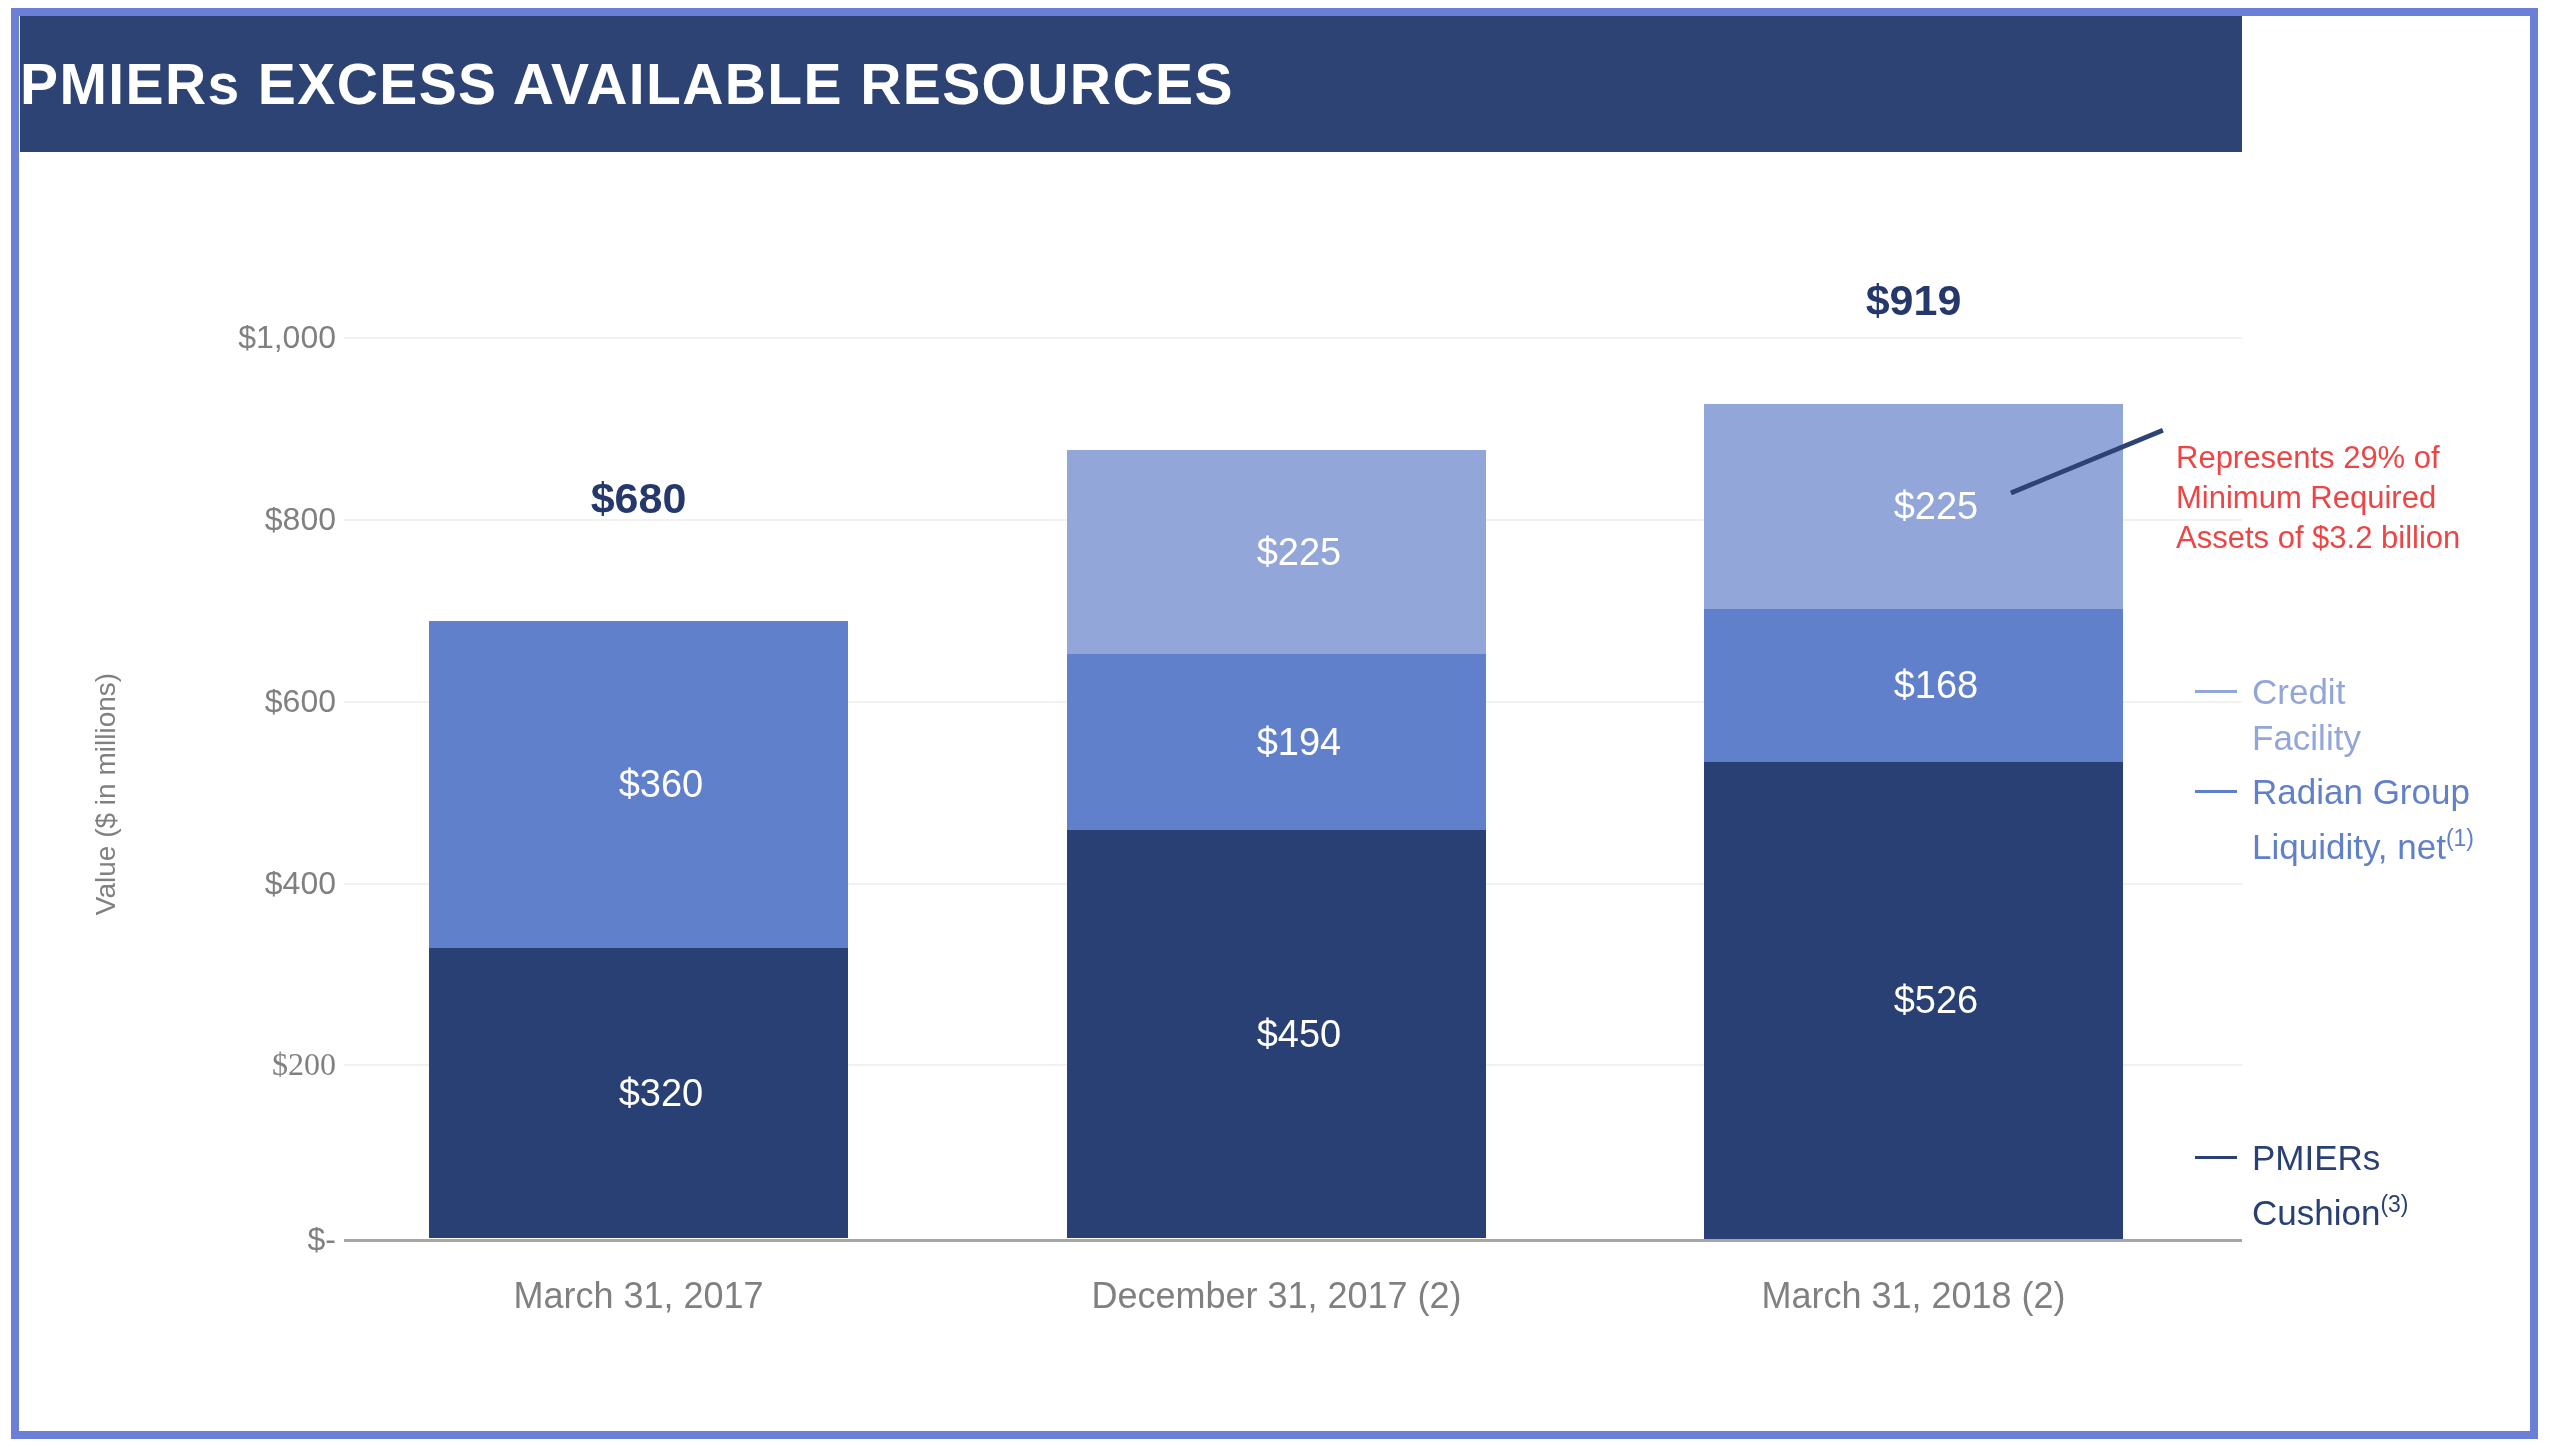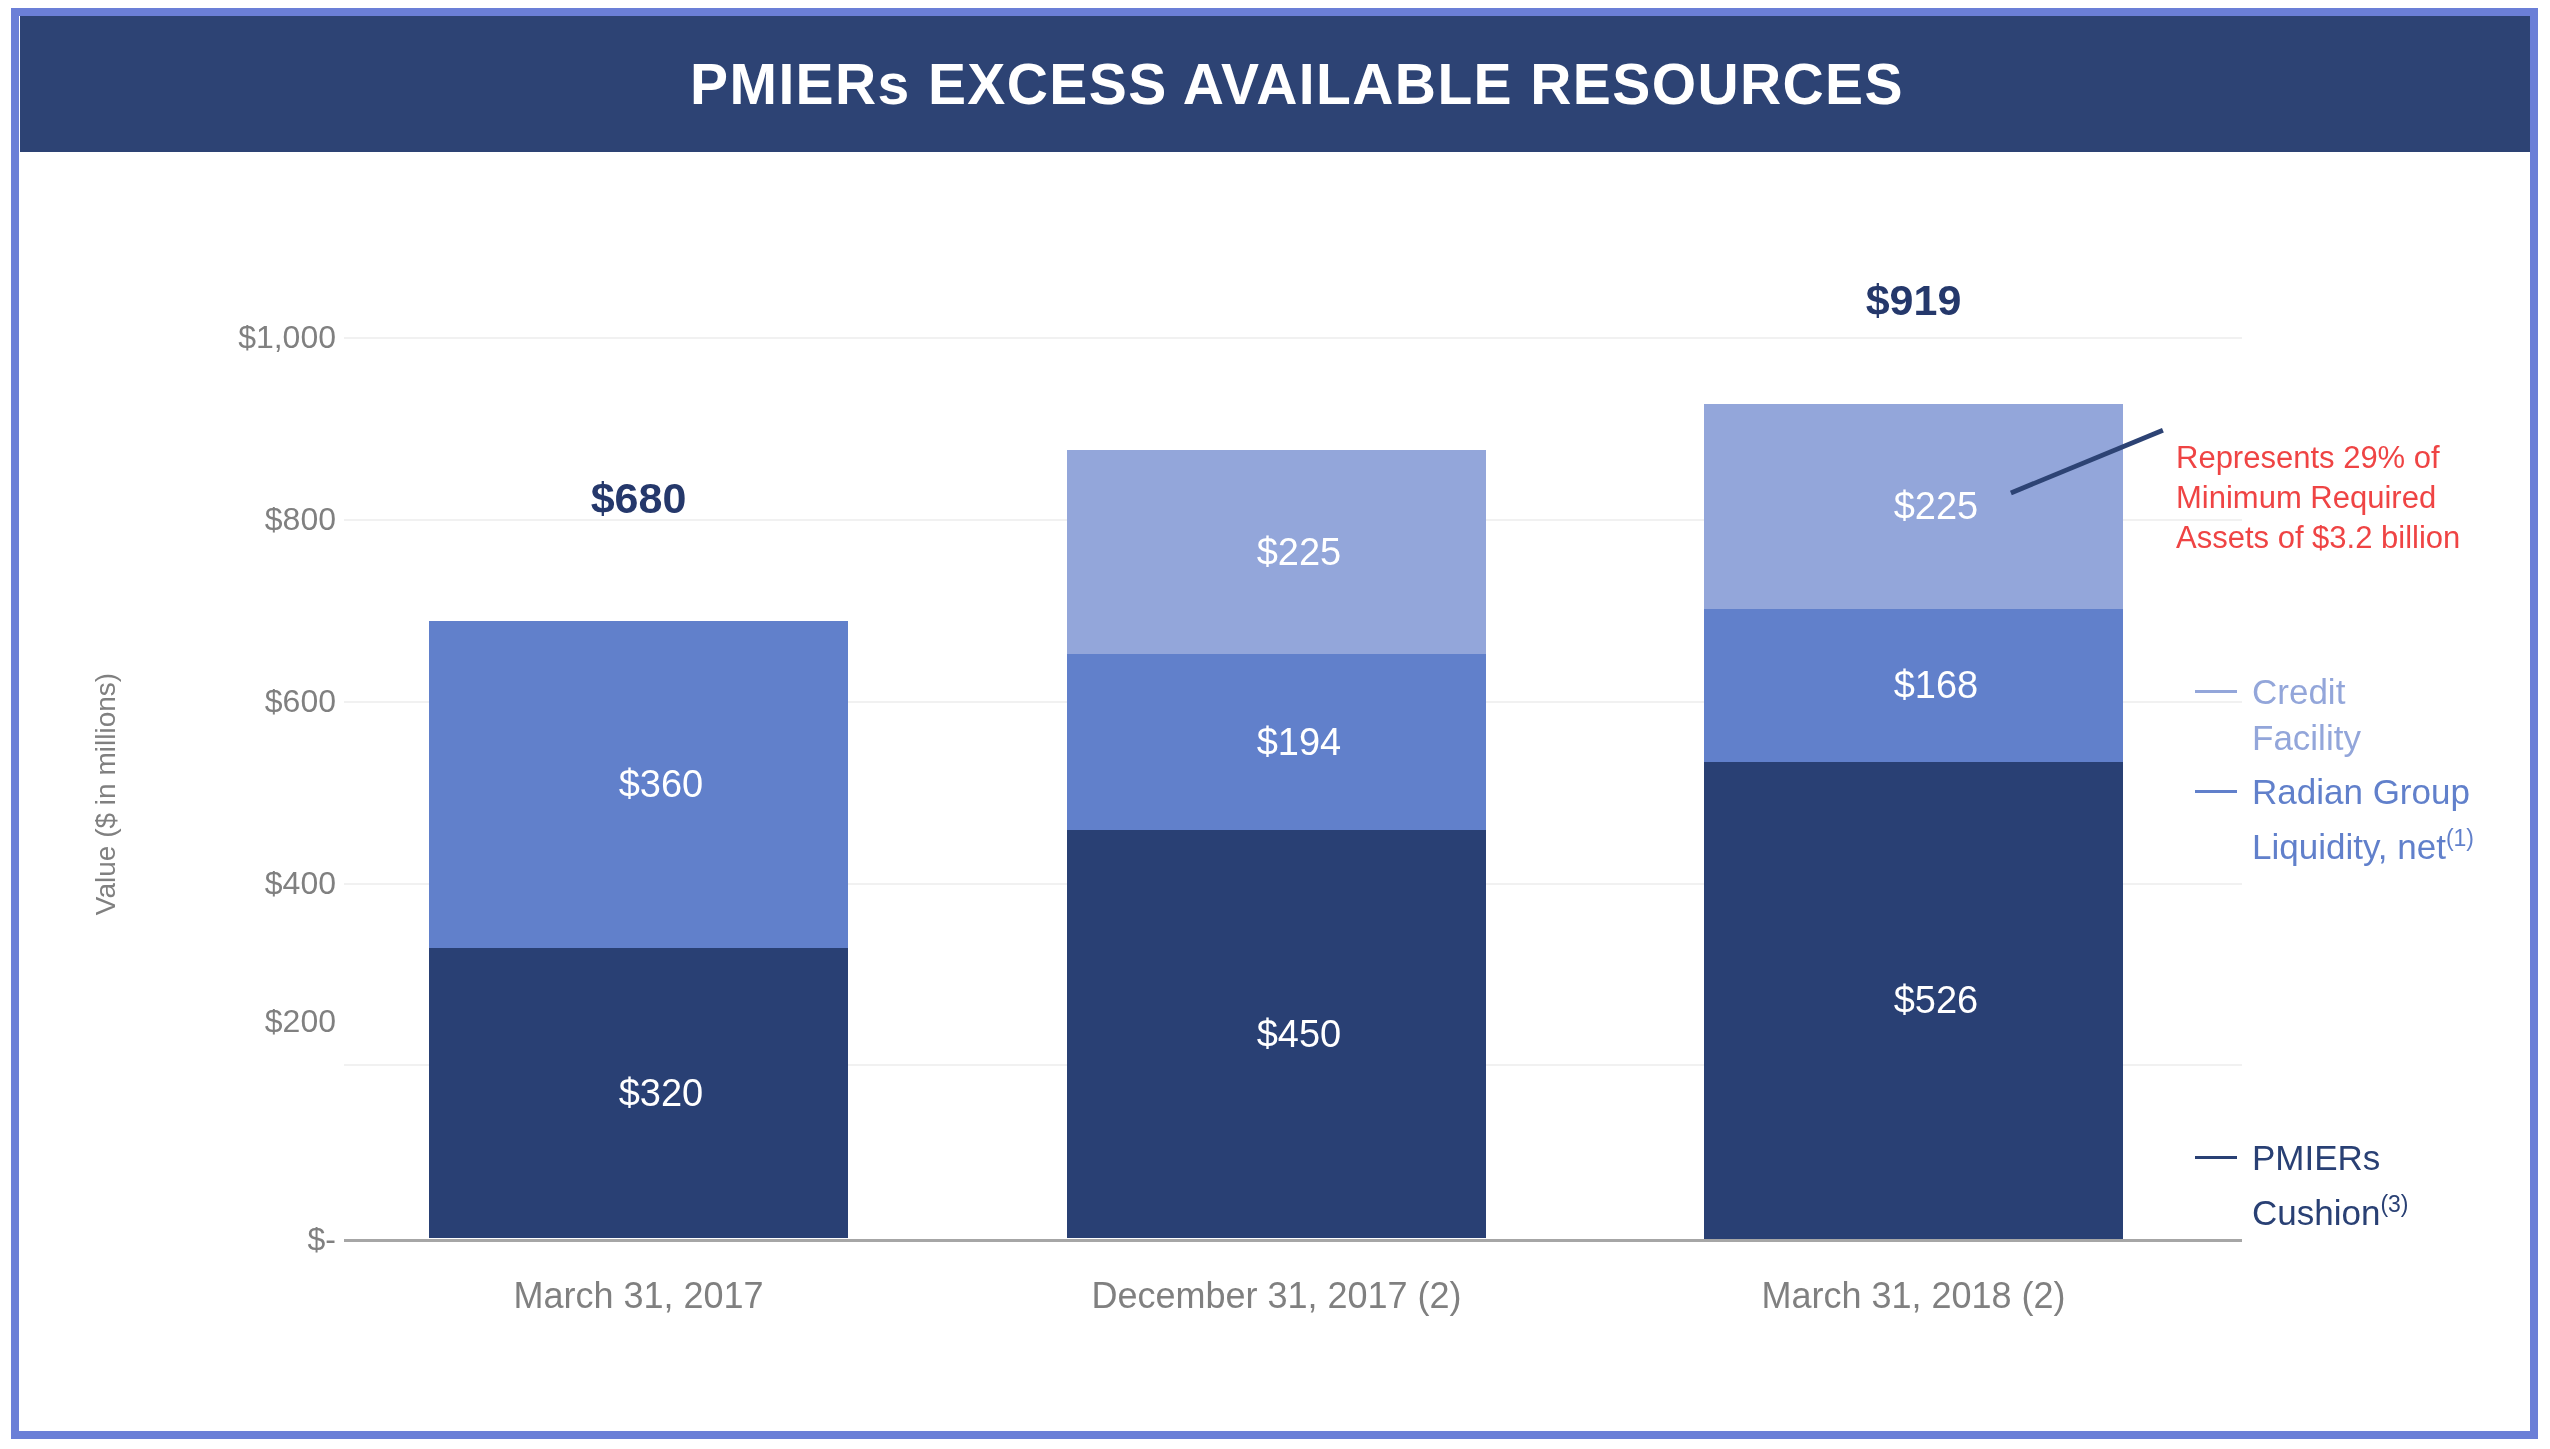--- a/index.html
+++ b/index.html
@@ -28,27 +28,25 @@
     height: 1431px;
     border: 8.6px solid #6B7FD7;
     background: #ffffff;
   }
 
   
   .title-band {
     position: absolute;
     left: 20px;
     top: 16px;
-    width: 2510px;
+    width: 2222px;
     height: 136px;
     background: #2D4374;
     display: flex;
     align-items: center;
-    justify-content: center;
-    padding-left: 44px;
   }
   .title-text {
     color: #ffffff;
     font-size: 57px;
     font-weight: bold;
     letter-spacing: 1.4px;
     font-family: "Liberation Sans", sans-serif;
     white-space: nowrap;
   }
 
@@ -205,21 +203,21 @@
     <div class="gridline" style="top:350px;"></div>
     <div class="gridline" style="top:532px;"></div>
     <div class="gridline" style="top:714px;"></div>
     <div class="gridline" style="top:895px;"></div>
     <div class="axis-baseline" style="top:1070px;"></div>
 
     <div class="ytick" style="top:168px;">$1,000</div>
     <div class="ytick" style="top:350px;">$800</div>
     <div class="ytick" style="top:532px;">$600</div>
     <div class="ytick" style="top:714px;">$400</div>
-    <div class="ytick" style="top:852px;">$200</div>
+    <div class="ytick" style="top:895px;font-family:Liberation Serif, serif;">$200</div>
     <div class="ytick" style="top:1070px;">$-</div>
 
     <div class="bars-layer">
 
       <div class="total-label" style="left:409px; top:305px;">$680</div>
       <div class="bar-col" style="left:409px; top:0;">
         <div class="seg" style="background:#6180CB; top:452px;  height:327px;">$360</div>
         <div class="seg" style="background:#294074; top:779px;  height:290px;">$320</div>
       </div>
 

